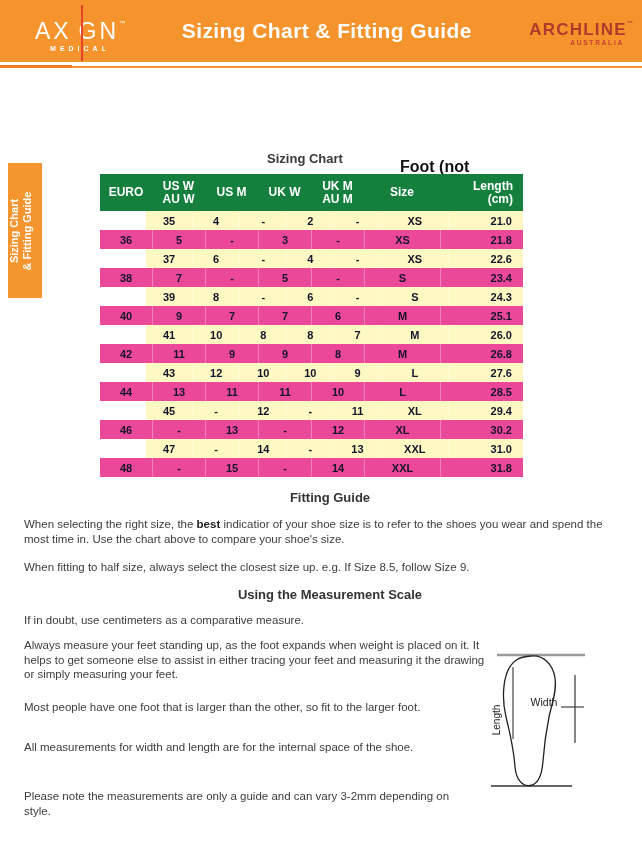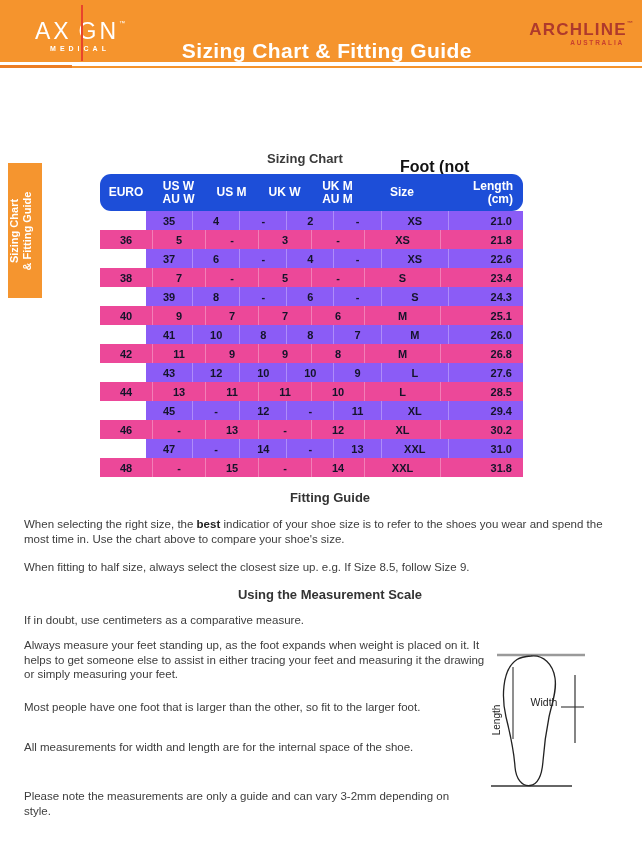--- a/index.html
+++ b/index.html
@@ -16,21 +16,21 @@
     background:#F5942D; display:flex; align-items:center;
   }
   .axign-logo { position:relative; margin-left:34px; width:92px; text-align:center; color:#fff; }
   .axign-word { font-size:23px; font-weight:300; letter-spacing:3px; line-height:24px; white-space:nowrap; }
   .axign-gap { display:inline-block; width:7px; }
   .axign-tm { font-size:6px; vertical-align:14px; letter-spacing:0; }
   .axign-sub { font-size:7px; font-weight:700; letter-spacing:4px; margin-top:2px; white-space:nowrap; }
   .axign-line { position:absolute; left:47px; top:-6px; width:2px; height:56px; background:#E8442C; }
   .banner-title {
     position:absolute; left:50%; top:50%; transform:translate(-48%,-50%);
-    color:#fff; font-size:21px; font-weight:700; letter-spacing:.4px; white-space:nowrap;margin-top:20px;
+    color:#fff; font-size:21px; font-weight:700; letter-spacing:.4px; white-space:nowrap;
   }
   .archline-logo { position:absolute; right:8px; top:14px; text-align:right; }
   .archline-word { color:#AF3A2C; font-size:17px; font-weight:800; letter-spacing:1.2px; line-height:18px; white-space:nowrap; }
   .archline-tm { font-size:6px; vertical-align:10px; }
   .archline-sub { color:#C8402E; font-size:6.5px; font-weight:700; letter-spacing:1.8px; margin-top:0px; padding-right:10px; }
 
   .rule { position:absolute; left:0; top:66px; width:642px; height:2px; background:#F5942D; }
   .rule-accent { position:absolute; left:0; top:65px; width:72px; height:3px; background:#EC7D23; }
 
   
@@ -41,25 +41,25 @@
     color:#fff; font-size:11px; font-weight:700; text-align:center; line-height:13px; white-space:nowrap;
   }
 
   
   .chart-title { position:absolute; left:100px; top:151px; width:410px; text-align:center;
     font-size:13px; font-weight:700; color:#3a3a3a; }
   .chart-note { position:absolute; left:400px; top:158px; width:113px; 
     font-size:16px; font-weight:700; color:#111; }
 
   .table { position:absolute; left:100px; top:174px; width:423px; }
-  .thead { display:flex; background:#1d4ed8; height:37px;border-radius:11px; }
+  .thead { display:flex; background:#15803d; height:37px; }
   .thead .tcell { color:#fff; font-size:12px; font-weight:700; line-height:13px;
     display:flex; align-items:center; justify-content:center; text-align:center; white-space:pre-line; }
   .trow { display:flex; height:19px; }
-  .trow.base { background:#8b5cf6;margin-left:46px; }
+  .trow.base { background:#fef9c3;margin-left:46px; }
   .trow.alt  { background:#ec4899; }
   .tcell { display:flex; align-items:center; justify-content:center;
     font-size:11px; font-weight:700; color:#14142a; }
   .trow .tcell + .tcell { border-left:1px solid rgba(255,255,255,.30); }
   .tcell:nth-child(1){ width:52px; }
   .tcell:nth-child(2){ width:53px; }
   .tcell:nth-child(3){ width:53px; }
   .tcell:nth-child(4){ width:53px; }
   .tcell:nth-child(5){ width:53px; }
   .tcell:nth-child(6){ width:76px; }

